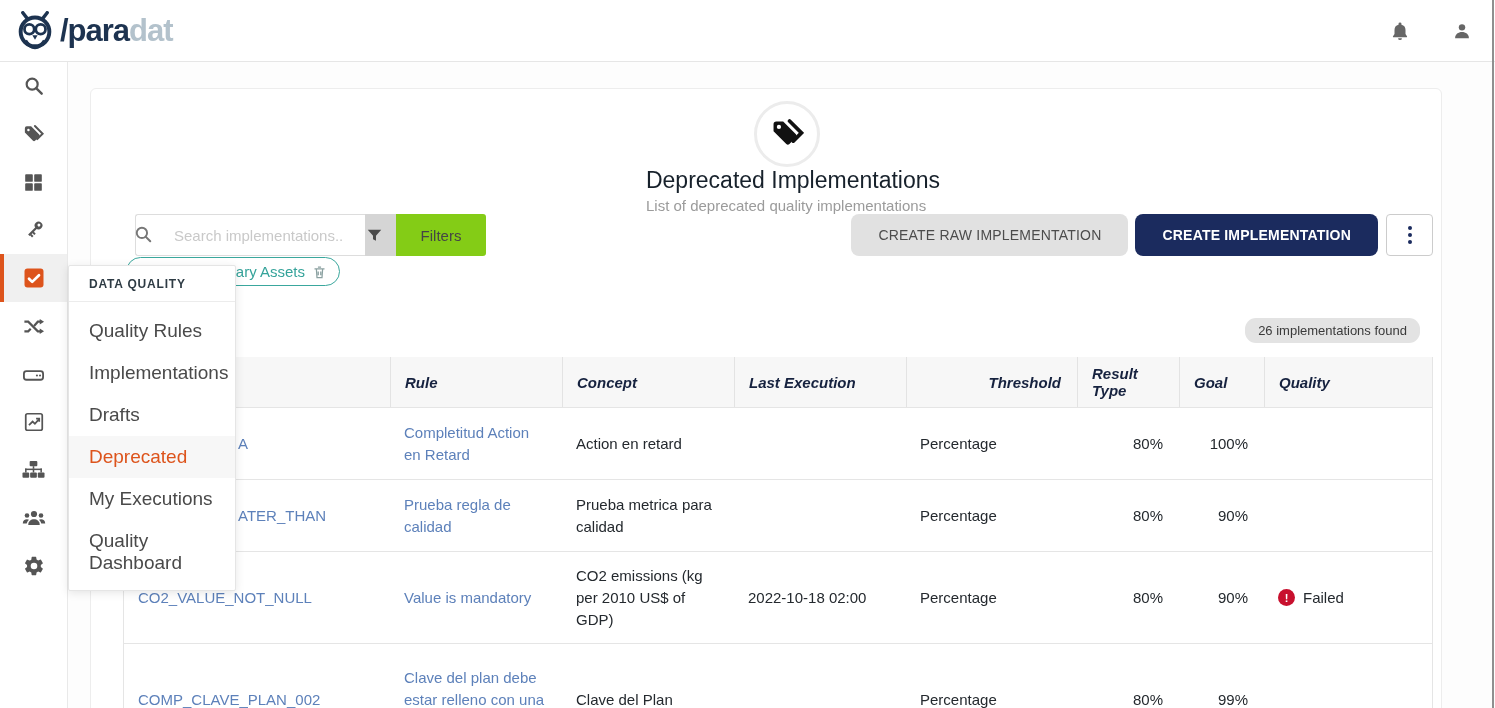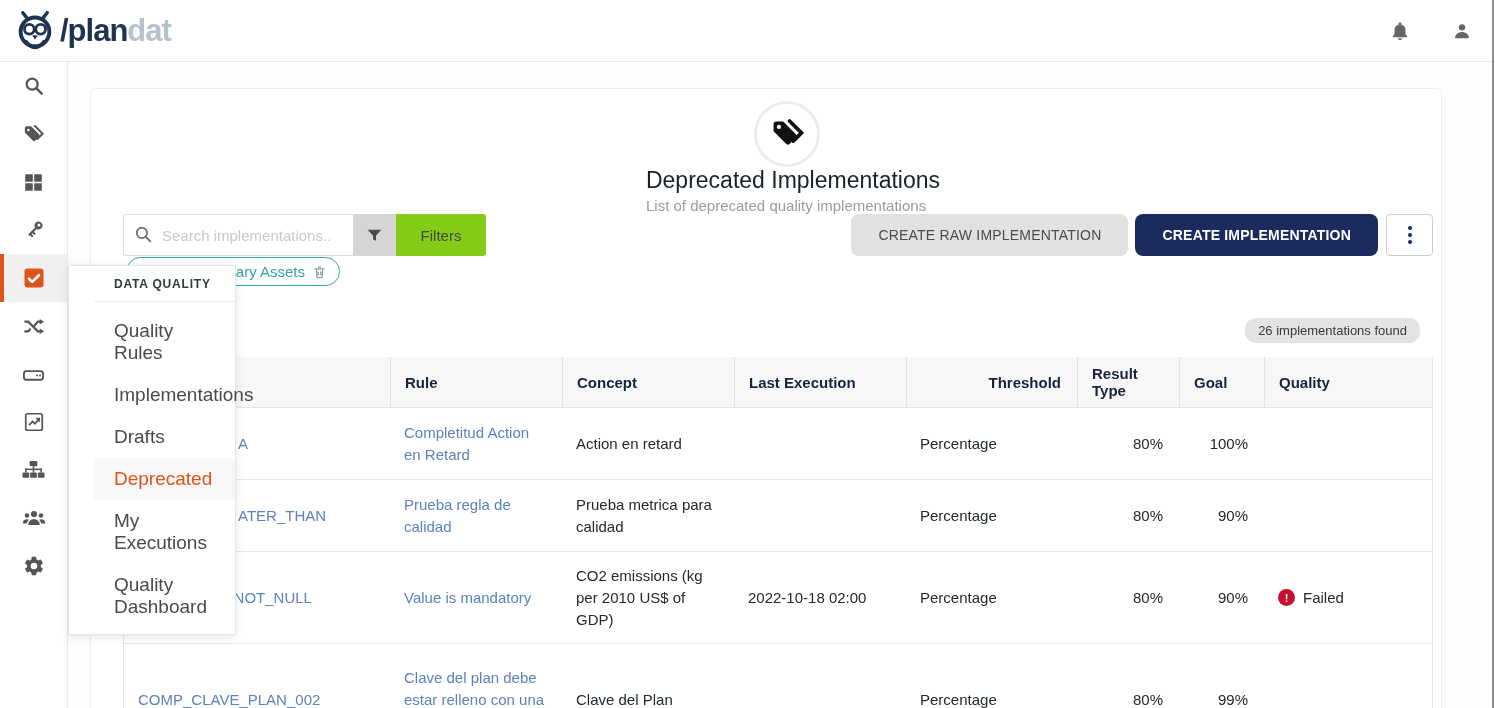--- a/index.html
+++ b/index.html
@@ -34,21 +34,21 @@
   .header-text { margin-left:13px; }
   .page-title { font-size:23px; color:#17212b; font-weight:normal; }
   .page-subtitle { font-size:15px; color:#9b9b9b; margin-top:3px; }
 
   
   .toolbar { display:flex; align-items:center; margin-top:33px; height:42px; }
   .search-group { display:flex; height:42px; }
   .search-box { position:relative; width:230px; }
   .search-box input { width:100%; height:100%; border:1px solid #ddd; border-right:none;
     border-radius:3px 0 0 3px; padding:0 8px 0 38px; font-size:15px; color:#6d28d9;
-    font-family:"Liberation Sans",sans-serif; outline:none; }
+    font-family:"Liberation Sans",sans-serif; outline:none;margin-left:12px; }
   .search-box input::placeholder { color:#c9c9c9; }
   .search-box .mag { position:absolute; left:11px; top:11px; }
   .filter-funnel { width:43px; background:#d5d5d5; display:flex; align-items:center; justify-content:center; cursor:pointer; }
   .filter-label { width:90px; background:#84cc16; display:flex; align-items:center; justify-content:center;
     font-size:15px; color:#454545; border-radius:0 3px 3px 0; cursor:pointer; }
   .toolbar-buttons { margin-left:auto; display:flex; align-items:center; }
   .btn { height:42px; border:none; font-family:"Liberation Sans",sans-serif; font-size:14px;
     font-weight:bold; letter-spacing:.2px; border-radius:8px; cursor:pointer; padding:0 27px; }
   .btn-raw { background:#e1e1e1; color:#4c4c4c; font-weight:normal; }
   .btn-create { background:#1b2b5e; color:#fff; margin-left:7px; }
@@ -62,38 +62,38 @@
     justify-content:flex-end; padding-right:12px; gap:7px; z-index:5; background:#fff; cursor:pointer; }
   .chip-label { color:#35a39a; font-size:15px; }
 
   .badge-row { display:flex; justify-content:flex-end; margin-top:62px; padding-right:13px; }
   .results-badge { background:#e3e3e3; border-radius:11px; padding:5px 13px; font-size:13px; color:#3a3a3a; }
 
   
   .table { margin-top:14px; border-left:1px solid #e5e5e5; border-right:1px solid #e5e5e5; }
   .tr { display:grid; grid-template-columns:266px 172px 172px 172px 171px 102px 85px 1fr;
     border-bottom:1px solid #e5e5e5; }
-  .thead { background:#f7f7f7; }
+  .thead { background:#f7f7f7;font-style:italic; }
   .th { min-height:50px; display:flex; align-items:center; padding:0 14px;
     font-weight:bold; font-size:15px; color:#16223f; cursor:pointer; }
   .th:not(:first-child) { border-left:1px solid #e3e3e3; }
   .th.num { justify-content:flex-end; padding-right:16px; }
   .th.goal { justify-content:flex-start; }
   .td { display:flex; align-items:center; padding:6px 14px; font-size:15px; line-height:22px; color:#24292e; }
   .td.num { justify-content:flex-end; padding-right:16px; }
   .row-1 { min-height:72px; } .row-2 { min-height:72px; } .row-3 { min-height:92px; } .row-4 { min-height:112px; }
   a.cell-link { color:#5d81ba; text-decoration:none; cursor:pointer; }
   .impl-partial { padding-left:100px; }
   .quality-cell { gap:8px; }
   .fail-ic { width:17px; height:17px; border-radius:50%; background:#c8102e; color:#fff;
     font-size:11px; font-weight:bold; display:inline-flex; align-items:center; justify-content:center; flex:0 0 auto; }
 
   
   .flyout { position:absolute; left:68px; top:265px; width:168px; background:#fff;
-    border:1px solid #e5e5e5; border-radius:2px; box-shadow:0 2px 10px rgba(0,0,0,.1); z-index:50; padding-bottom:6px;padding-left:25px; }
+    border:1px solid #e5e5e5; border-radius:2px; box-shadow:0 2px 10px rgba(0,0,0,.1); z-index:50; padding-bottom:6px; }
   .flyout-title { padding:11px 20px 10px; font-size:12px; font-weight:bold; letter-spacing:.8px;
     color:#2e3b44; border-bottom:1px solid #ececec; }
   .flyout-items { padding-top:8px; }
   .menu-item { padding:10px 20px; font-size:19px; color:#4a4a4a; cursor:pointer; }
   .menu-item.active { background:#f7f7f7; color:#dd541c; }
 
   
   .scrollbar { position:absolute; top:0; right:1px; bottom:0; width:2px; background:#8f8f8f; z-index:60; }
 
   svg { display:block; }
@@ -106,21 +106,21 @@
     <span>
       <svg width="42" height="40" viewBox="0 0 48 46">
         <path d="M10 2l7 9M38 2l-7 9" stroke="#1d3350" stroke-width="4" fill="none" stroke-linecap="round"></path>
         <circle cx="24" cy="24" r="16.5" stroke="#1d3350" stroke-width="4.5" fill="#fff"></circle>
         <circle cx="17.5" cy="21" r="5.6" stroke="#1d3350" stroke-width="3.2" fill="#fff"></circle>
         <circle cx="30.5" cy="21" r="5.6" stroke="#1d3350" stroke-width="3.2" fill="#fff"></circle>
         <path d="M21 28l3 5 3-5z" fill="#1d3350"></path>
         <path d="M13 34c3 5 7.5 8 11 8s8-3 11-8" stroke="#1d3350" stroke-width="4" fill="none"></path>
       </svg>
     </span>
-    <span class="logo-text"><span class="logo-true">/plan</span><span class="logo-dat">dat</span></span>
+    <span class="logo-text"><span class="logo-true">/para</span><span class="logo-dat">dat</span></span>
   </div>
   <div class="topbar-right">
     <span class="topbar-icon">
       <svg width="22" height="22" viewBox="0 0 24 24" fill="#666">
         <path d="M12 2.6a1.6 1.6 0 0 0-1.6 1.6v.9A5.9 5.9 0 0 0 6 10.9v4.4l-1.6 2.4a.7.7 0 0 0 .6 1.1h14a.7.7 0 0 0 .6-1.1L18 15.3v-4.4a5.9 5.9 0 0 0-4.4-5.8v-.9A1.6 1.6 0 0 0 12 2.6z"></path>
         <path d="M9.9 19.8a2.1 2.1 0 0 0 4.2 0z"></path>
       </svg>
     </span>
     <span class="topbar-icon">
       <svg width="22" height="22" viewBox="0 0 24 24" fill="#666">

